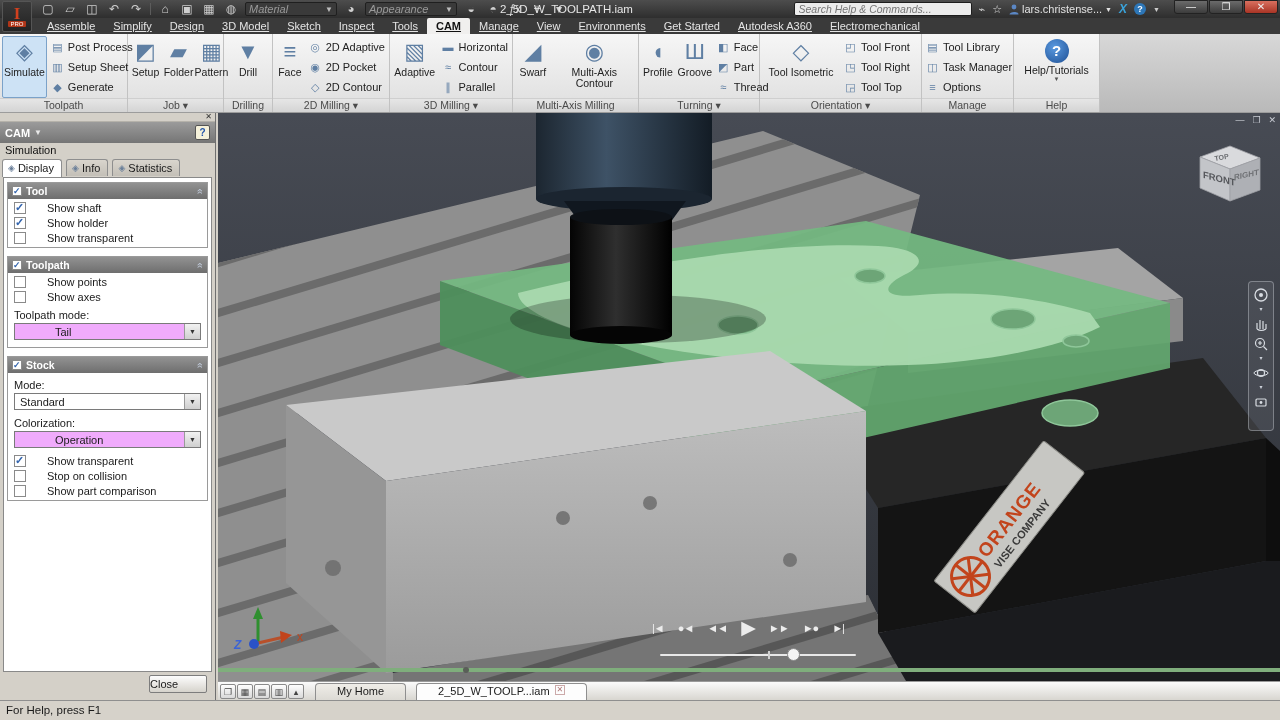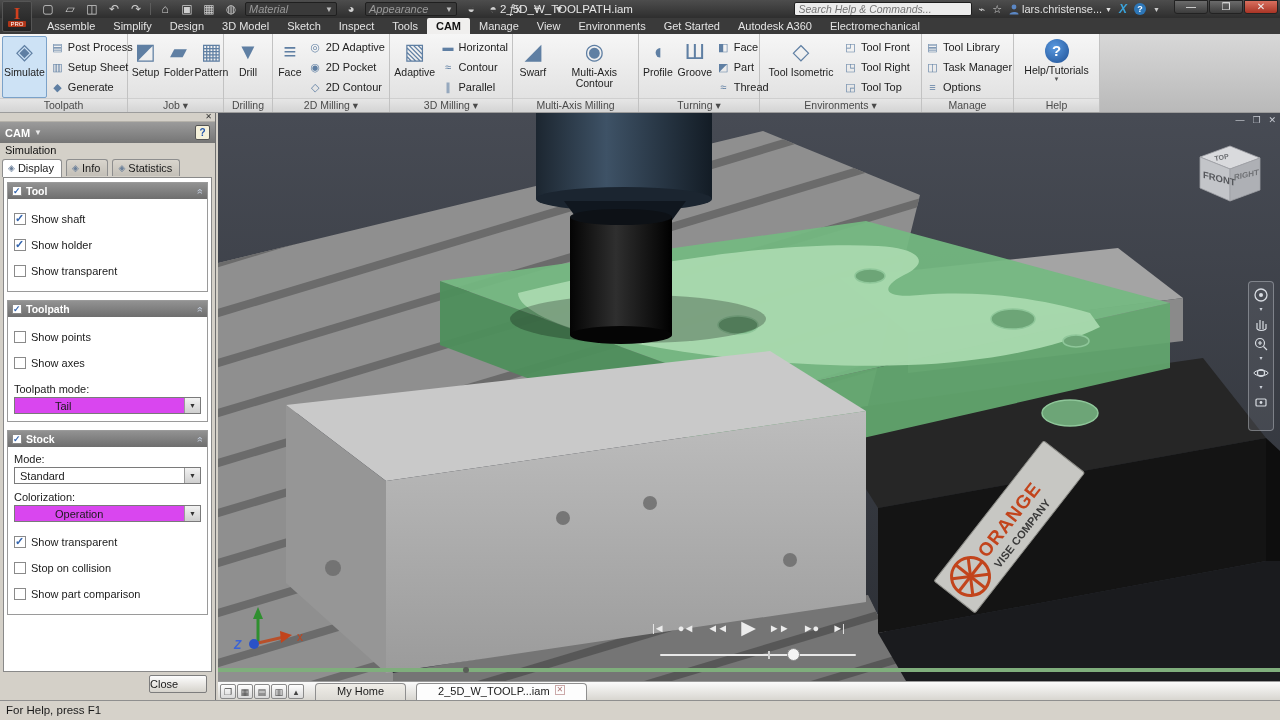--- a/index.html
+++ b/index.html
@@ -31,21 +31,21 @@
   .x-logo { color:#3aa4dc; font-weight:bold; font-style:italic; font-size:12px; }
   .help-circ { width:12px; height:12px; border-radius:50%; background:#2d76b7; color:#fff;
     font-size:9px; text-align:center; line-height:12px; font-weight:bold; }
   .win-ctrls { position:absolute; right:2px; top:0; display:flex; }
   .win-ctrls span { width:34px; height:14px; text-align:center; line-height:12px; color:#eee; font-size:10px;
     background:linear-gradient(#6b6b6b,#3c3c3c); border:1px solid #222; border-radius:0 0 3px 3px; margin-left:1px; }
   .win-ctrls .close { background:linear-gradient(#d9705f,#a93425); }
 
   
   .menurow { position:absolute; left:0; top:18px; width:1280px; height:16px; background:#3a3a3a; display:flex; padding-left:38px; }
-  .mtab { padding:1px 9px; color:#e4e4e4; font-size:11px; line-height:14px; cursor:default; }
+  .mtab { padding:1px 9px; color:#e4e4e4; font-size:11px; line-height:14px; cursor:default;text-decoration:underline; }
   .mtab.active { background:#f0efee; color:#111; border-radius:2px 2px 0 0; font-weight:bold; }
 
   
   .ribbon { position:absolute; left:0; top:34px; width:1280px; height:79px;
     background:linear-gradient(#f6f6f6,#dedede); border-bottom:1px solid #9c9c9c; display:flex; }
   .rgroup { height:100%; display:flex; flex-direction:column; border-right:1px solid #c2c2c2; }
   .rbody { flex:1; display:flex; align-items:stretch; padding:2px 2px 0 2px; gap:2px; }
   .rlabel { height:14px; font-size:10.5px; color:#4a4a4a; text-align:center; line-height:13px;
     background:linear-gradient(#e6e6e6,#d4d4d4); border-top:1px solid #cfcfcf; white-space:nowrap; overflow:hidden; }
   .bigbtn { display:flex; flex-direction:column; align-items:center; justify-content:flex-start;
@@ -77,25 +77,25 @@
   .ptab.active { background:#fff; z-index:3; padding-bottom:3px; }
   .ppage { position:absolute; left:3px; top:64px; width:209px; height:495px; background:#fff; border:1px solid #898989; overflow:hidden; }
   .gbox { margin:4px 3px 8px 3px; border:1px solid #9a9a9a; }
   .gbox-h { height:16px; background:linear-gradient(#929292,#6e6e6e); display:flex; align-items:center; gap:4px; padding:0 4px; }
   .gbox-h .gtitle { color:#fff; font-weight:bold; font-size:10.5px; }
   .gbox-h .gchev { margin-left:auto; color:#c4cede; font-size:10px; transform:rotate(-90deg); }
   .cb { width:12px; height:12px; background:#fff; border:1px solid #8a8a8a; display:inline-block; position:relative; flex:none; }
   .cb.small { width:10px; height:10px; }
   .cb.checked::after { content:"✓"; position:absolute; left:0px; top:-2px; color:#3465ae; font-size:11px; font-weight:bold; }
   .cb.small.checked::after { font-size:9px; top:-1px; }
-  .crow { display:flex; align-items:center; gap:5px; margin:14px 6px; font-size:11px; cursor:default; }
+  .crow { display:flex; align-items:center; gap:21px; margin:3px 6px; font-size:11px; cursor:default; }
   .flabel { margin:6px 6px 2px 6px; font-size:11px; }
   .dropdown { margin:1px 6px 7px 6px; height:17px; border:1px solid #7a7a7a; background:#fff;
     display:flex; align-items:center; padding-left:5px; font-size:11px; cursor:default; }
-  .dropdown.gray { background:#d946ef;padding-left:40px; }
+  .dropdown.gray { background:#f0abfc;padding-left:40px; }
   .dropdown .dd-btn { margin-left:auto; width:16px; height:100%; background:linear-gradient(#f2f2f2,#cfcfcf);
     border-left:1px solid #9a9a9a; font-size:7px; text-align:center; line-height:16px; color:#333; }
   .close-btn { position:absolute; right:8px; bottom:7px; width:58px; height:18px;
     background:linear-gradient(#fdfdfd,#d6d3cc); border:1px solid #7d7d7d; border-radius:2px;
     font-size:11px; text-align:left; line-height:16px; cursor:default; }
 
   
   .viewport { position:absolute; left:218px; top:113px; width:1062px; height:568px; background:#34373d; overflow:hidden; }
   .vp-winctrl { position:absolute; right:4px; top:2px; color:#c9cdd4; font-size:9px; display:flex; gap:8px; z-index:10; }
   .navbar { position:absolute; right:6px; top:168px; width:26px; height:150px; z-index:10;
@@ -379,21 +379,21 @@
           <div class="smallitem">
             <span class="sicon">◳</span>
             <span class="slabel">Tool Right</span>
           </div>
           <div class="smallitem">
             <span class="sicon">◲</span>
             <span class="slabel">Tool Top</span>
           </div>
         </div>
       </div>
-      <div class="rlabel">Environments ▾</div>
+      <div class="rlabel">Orientation ▾</div>
     </div>
 
     <div class="rgroup" style="width:92px">
       <div class="rbody">
         <div class="smallcol">
           <div class="smallitem">
             <span class="sicon">▤</span>
             <span class="slabel">Tool Library</span>
           </div>
           <div class="smallitem">

